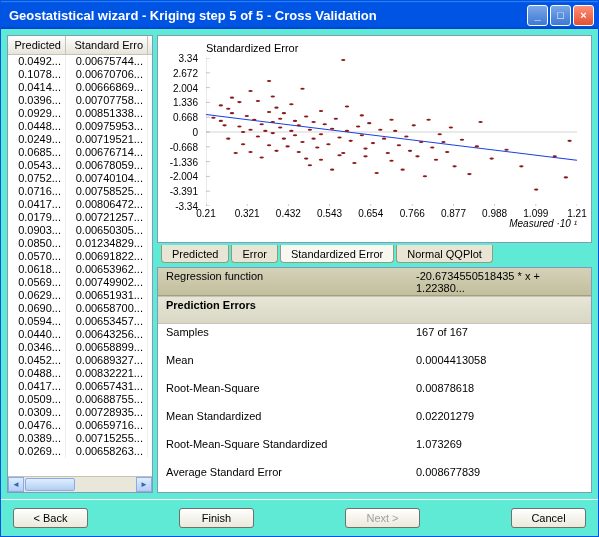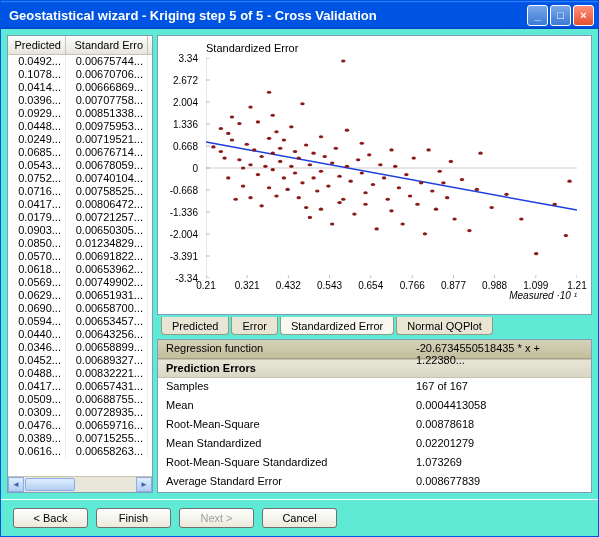--- a/index.html
+++ b/index.html
@@ -155,39 +155,39 @@
 
   .infopane {
     margin-top:4px;
     border:1px solid #7f9db9;
     background:#fff;
     font-size:11px;
   }
   .inforow {
     display:flex;
     padding:2px 8px;
-    height:19px;
+    height:28px;
   }
   .inforow.header {
     background:linear-gradient(to bottom,#d4d1b8,#c2bf9e);
     border-bottom:1px solid #a39f80;
   }
   .inforow.section {
     background:linear-gradient(to bottom,#e7e5d6,#d9d7c4);
     font-weight:bold;
     border-top:1px solid #c6c3b3;
     border-bottom:1px solid #c6c3b3;
   }
   .inforow .k { flex: 0 0 250px; }
   .inforow .v { flex:1; }
 
   .buttonbar {
     padding:8px 12px;
     display:flex;
-    justify-content:flex-start;
+    justify-content:space-between;
     gap:8px;
     border-top:1px solid #fff;
   }
   .btn {
     min-width:75px;
     padding:3px 10px;
     background:linear-gradient(to bottom,#fefefe,#eceadb);
     border:1px solid #707070;
     border-radius:3px;
     font-size:11px;
@@ -337,21 +337,21 @@
           </div>
           <div class="tbl-row">
             <div class="col-p">0.0476...</div>
             <div class="col-s">0.00659716...</div>
           </div>
           <div class="tbl-row">
             <div class="col-p">0.0389...</div>
             <div class="col-s">0.00715255...</div>
           </div>
           <div class="tbl-row">
-            <div class="col-p">0.0616...</div>
+            <div class="col-p">0.0269...</div>
             <div class="col-s">0.00658263...</div>
           </div>
         </div>
       <div class="tbl-scroll">
         <div class="sb-btn">◄</div>
         <div class="sb-track">
             <div class="sb-thumb"></div>
           </div>
         <div class="sb-btn">►</div>
       </div>

